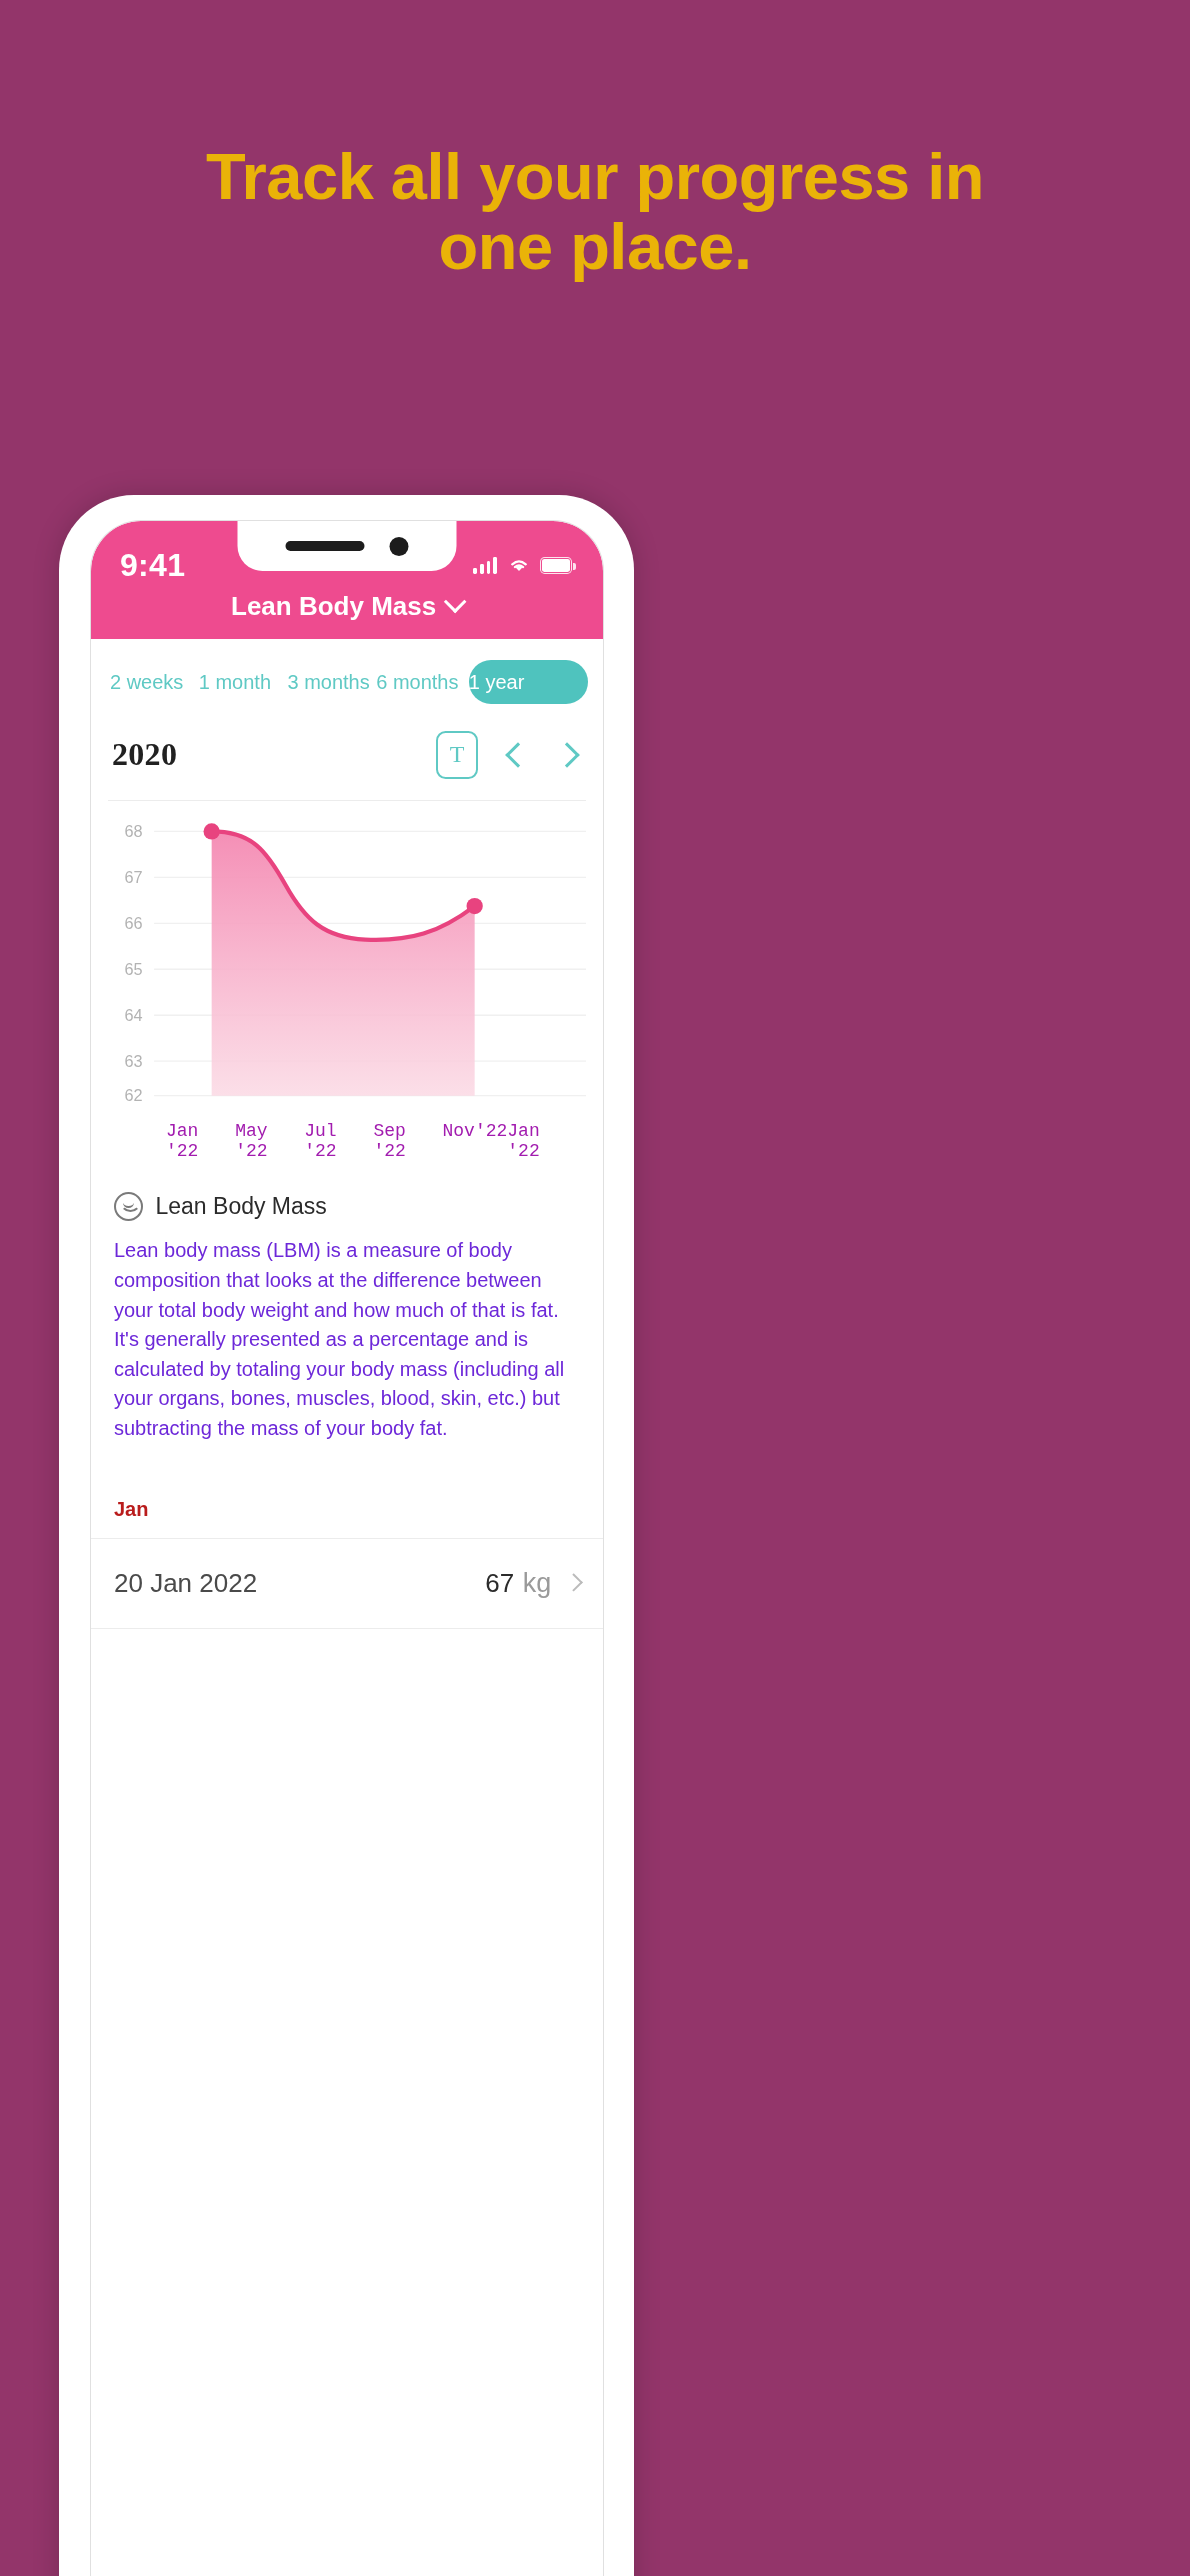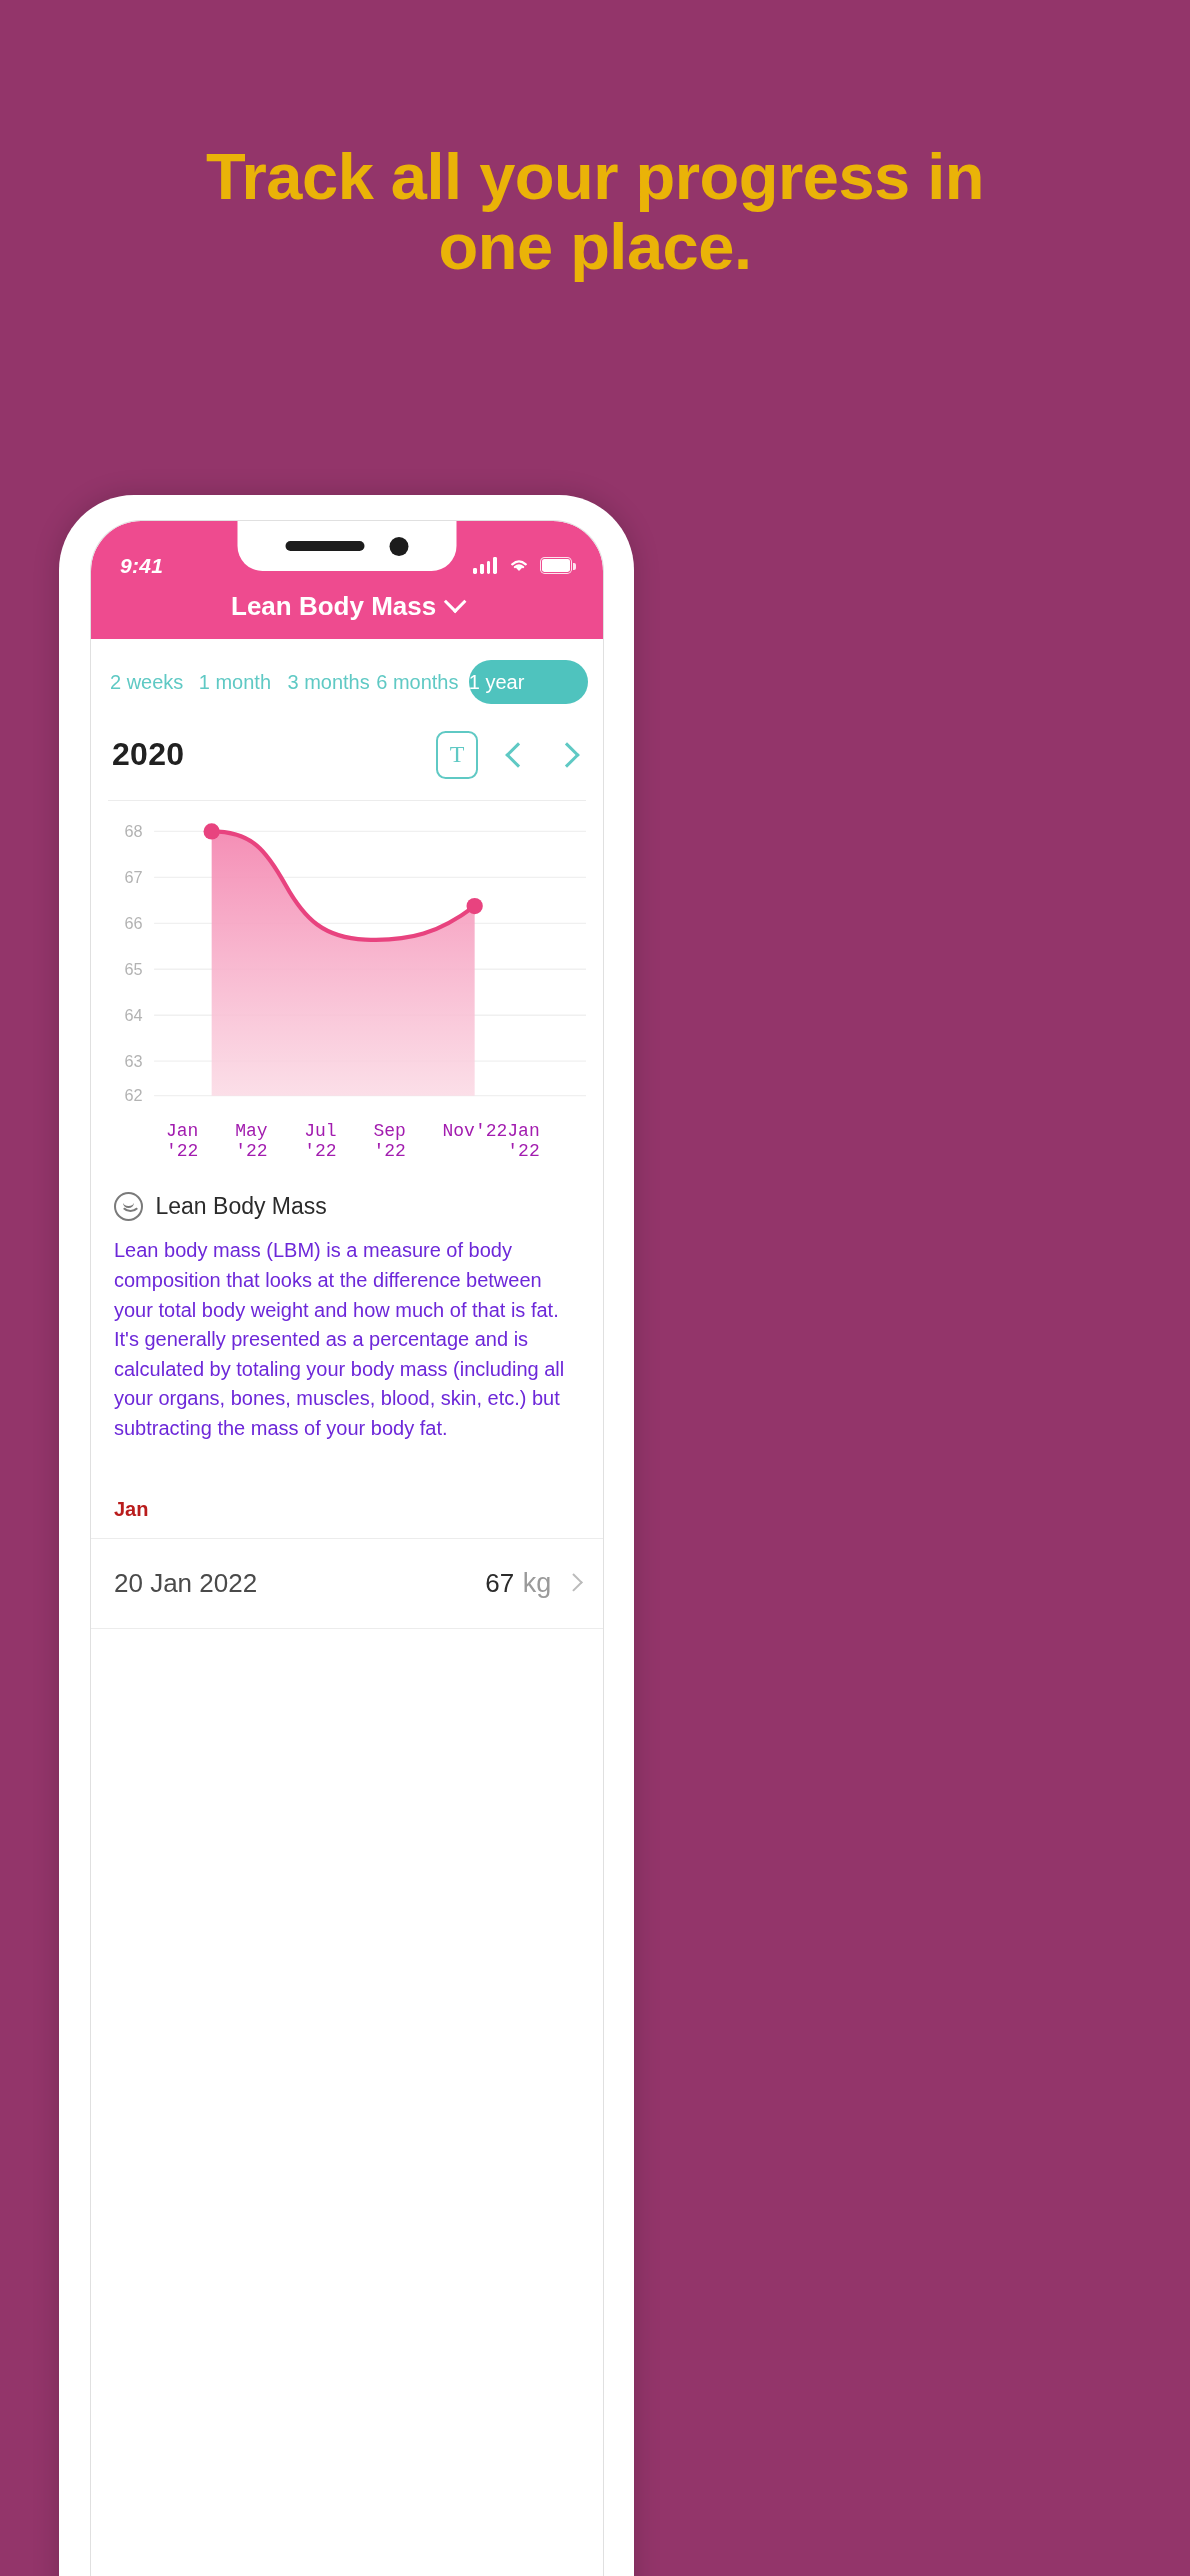--- a/index.html
+++ b/index.html
@@ -82,21 +82,21 @@
   .statusbar {
     position:absolute;
     top:27px; left:0; right:0;
     height:35px;
     display:flex;
     align-items:center;
     justify-content:space-between;
     padding:0 31px 0 29px;
     color:#ffffff;
   }
-  .clock { font-size:21px; font-weight:bold; letter-spacing:0.3px;font-style:italic; }
+  .clock { font-size:32px; font-weight:bold; letter-spacing:0.3px; }
   .status-icons { display:flex; align-items:center; gap:10.5px; }
   .bars { display:flex; align-items:flex-end; gap:2.9px; height:17px; }
   .bars i { display:block; width:3.8px; background:#fff; border-radius:1.4px; }
   .bars i:nth-child(1){height:5.8px;} .bars i:nth-child(2){height:9.6px;}
   .bars i:nth-child(3){height:13.4px;} .bars i:nth-child(4){height:17px;}
   .wifi { width:22px; height:16.3px; position:relative; }
   .battery {
     width:32px; height:16.3px;
     border:1.9px solid rgba(255,255,255,.85);
     border-radius:4.8px;
@@ -156,20 +156,21 @@
   .yearrow {
     display:flex;
     align-items:center;
     padding:7.7px 27px 21px 21px;
   }
   .yearlabel {
     font-size:32px;
     font-weight:bold;
     color:#212121;
     letter-spacing:0.3px;
+    font-family:Liberation Serif, serif;
   }
   .yearctrls { margin-left:auto; display:flex; align-items:center; gap:31px; }
   .tbtn {
     width:42px; height:48px;
     border:2.9px solid #5FC9C4;
     border-radius:9.6px;
     display:flex; align-items:center; justify-content:center;
     color:#5FC9C4;
     font-size:24px;
     font-family:"Liberation Serif", serif;

